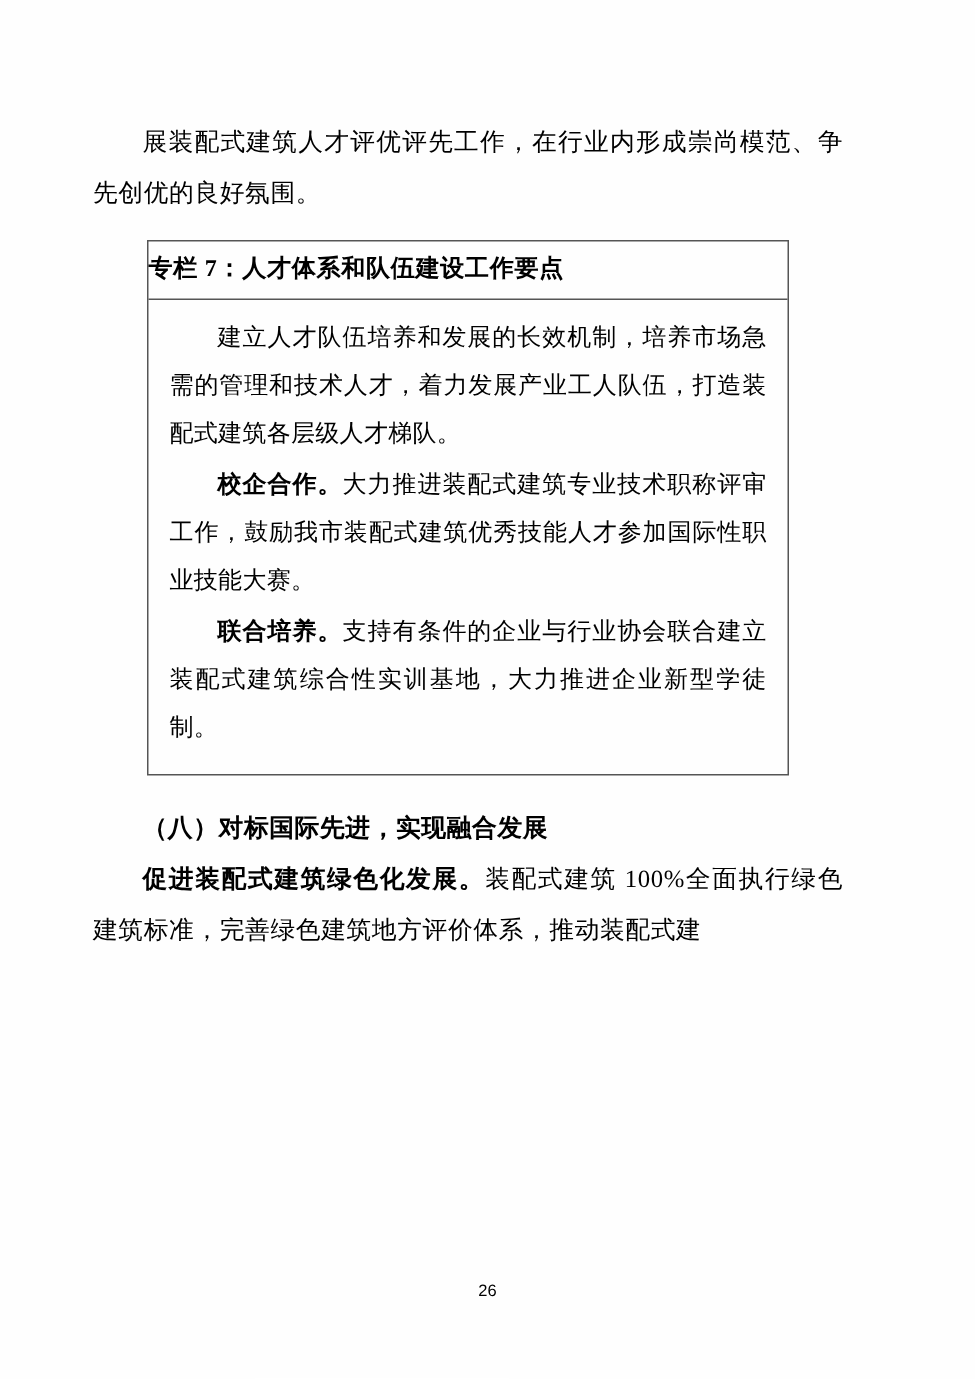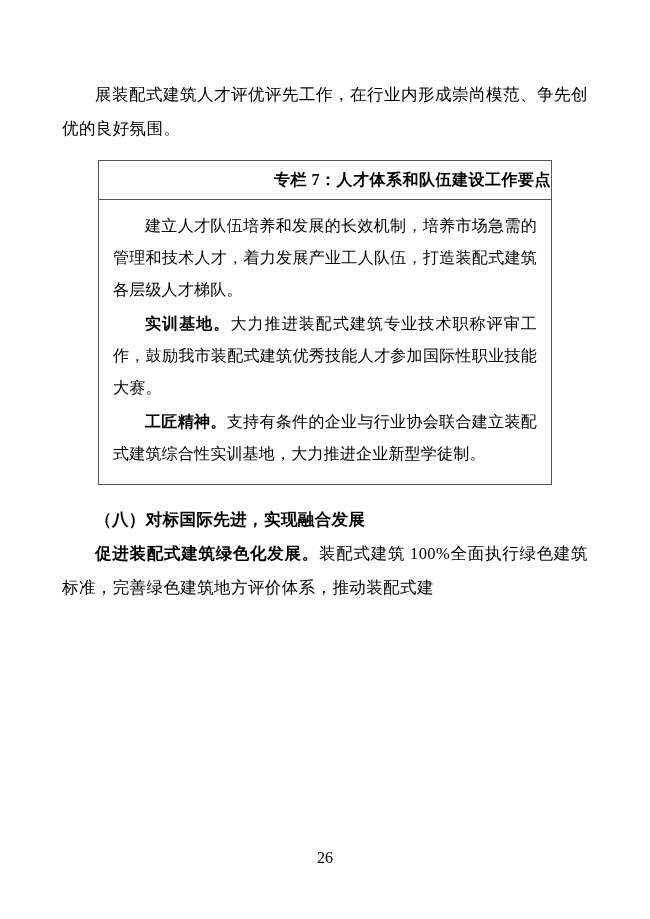--- a/index.html
+++ b/index.html
@@ -15,40 +15,40 @@
     color: #000000;
   }
   .page {
     position: absolute;
     left: 0;
     top: 0;
     width: 650px;
     height: 919px;
     background: #fefefe;
     box-sizing: border-box;
-    padding: 78px 62px 40px 62px;
+    padding: 78px 88px 40px 62px;
   }
   .para {
     font-size: 16.5px;
     line-height: 34px;
     text-align: justify;
     text-justify: inter-ideograph;
     margin: 0 0 2px 0;
     letter-spacing: 0.4px;
   }
   .indent {
     text-indent: 2em;
   }
   .callout {
     border: 1px solid #555;
     margin: 14px 36px 18px 36px;
     box-sizing: border-box;
   }
   .callout-title {
-    text-align: right;
+    text-align: left;
     font-weight: bold;
     font-size: 16px;
     line-height: 30px;
     padding: 4px 0 4px 0;
     border-bottom: 1px solid #555;
     letter-spacing: 0.5px;
   }
   .callout-body {
     padding: 10px 14px 12px 14px;
   }
@@ -67,42 +67,42 @@
     text-indent: 2em;
     margin: 16px 0 0 0;
     letter-spacing: 0.4px;
   }
   .footer {
     position: absolute;
     left: 0;
     right: 0;
     bottom: 52px;
     text-align: center;
-    font-size: 16px;
-    font-family: Liberation Serif, serif;
+    font-size: 11px;
+    font-family: Liberation Sans, sans-serif;
   }
   .bold-inline { font-weight: bold; }
 </style>
 </head>
 <body>
 
 <div class="page">
 
   <p class="para indent">展装配式建筑人才评优评先工作，在行业内形成崇尚模范、争先创优的良好氛围。</p>
 
   <div class="callout">
     <div class="callout-title">专栏 7：人才体系和队伍建设工作要点</div>
     <div class="callout-body">
 
       <p class="para indent"><span>建立人才队伍培养和发展的长效机制，培养市场急需的管理和技术人才，着力发展产业工人队伍，打造装配式建筑各层级人才梯队。</span></p>
 
 
-      <p class="para indent"><span class="lead">实训基地。</span><span>大力推进装配式建筑专业技术职称评审工作，鼓励我市装配式建筑优秀技能人才参加国际性职业技能大赛。</span></p>
+      <p class="para indent"><span class="lead">校企合作。</span><span>大力推进装配式建筑专业技术职称评审工作，鼓励我市装配式建筑优秀技能人才参加国际性职业技能大赛。</span></p>
 
-      <p class="para indent"><span class="lead">工匠精神。</span><span>支持有条件的企业与行业协会联合建立装配式建筑综合性实训基地，大力推进企业新型学徒制。</span></p>
+      <p class="para indent"><span class="lead">联合培养。</span><span>支持有条件的企业与行业协会联合建立装配式建筑综合性实训基地，大力推进企业新型学徒制。</span></p>
 
 
     </div>
   </div>
 
   <p class="section-heading">（八）对标国际先进，实现融合发展</p>
 
   <p class="para indent"><span class="bold-inline">促进装配式建筑绿色化发展。</span><span>装配式建筑 100%全面执行绿色建筑标准，完善绿色建筑地方评价体系，推动装配式建</span></p>
 
   <div class="footer">26</div>

